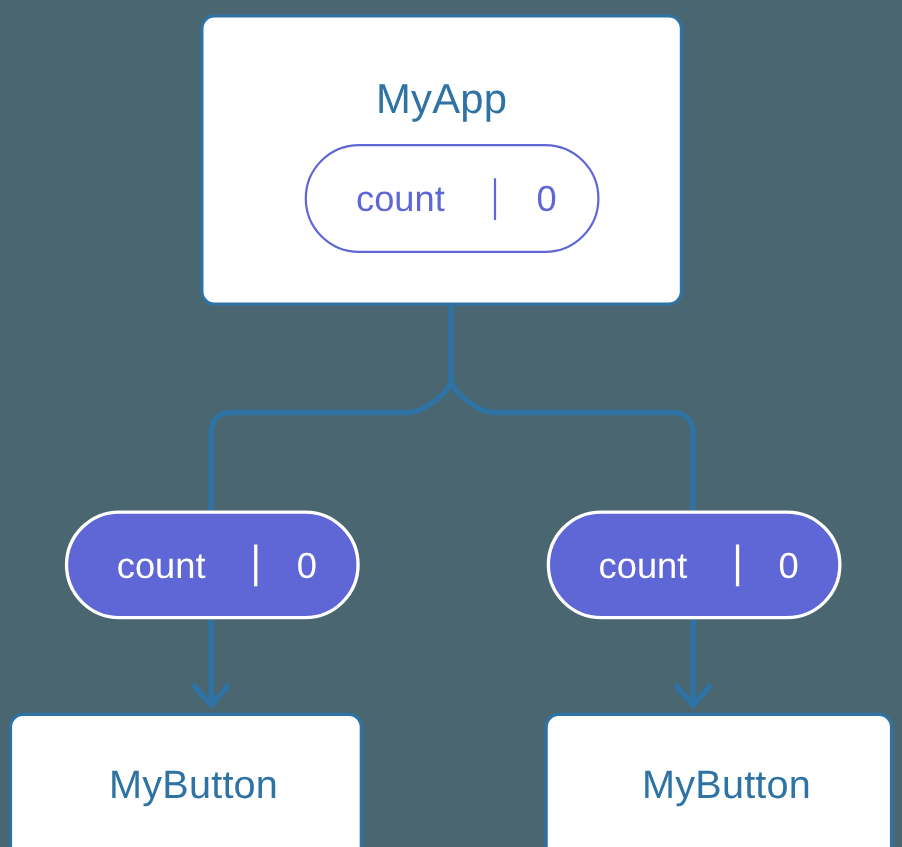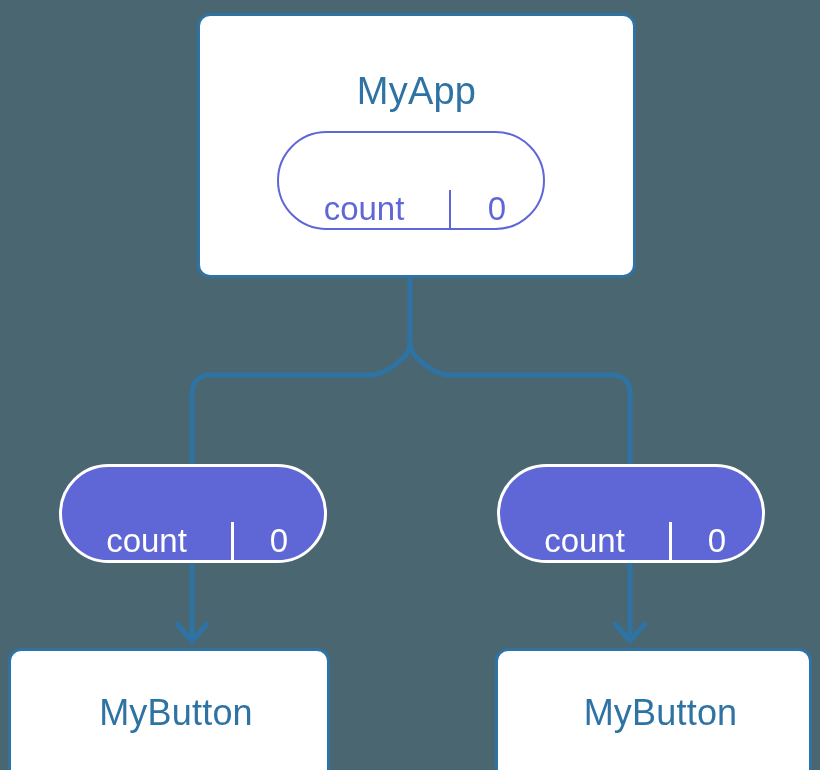--- a/index.html
+++ b/index.html
@@ -44,21 +44,21 @@
     right: 0;
     text-align: center;
     color: #2e73a3;
     font-weight: 400;
     letter-spacing: 0.2px;
     white-space: nowrap;
   }
 
   
   #app-frame {
-    left: 197px;
+    left: 182px;
     top: 13px;
     width: 439px;
     height: 265px;
   }
   #app-frame .frame-title {
     top: 54px;
     font-size: 38px;
   }
 
   
@@ -72,21 +72,21 @@
     top: 41px;
     font-size: 36px;
     padding-left: 14px;
   }
 
   
   .capsule {
     position: absolute;
     box-sizing: border-box;
     display: flex;
-    align-items: flex-end;
+    align-items: center;
     border-radius: 999px;
     overflow: hidden;
     z-index: 3;
   }
   .capsule .cap-key,
   .capsule .cap-val {
     display: flex;
     align-items: center;
     justify-content: center;
     box-sizing: border-box;

